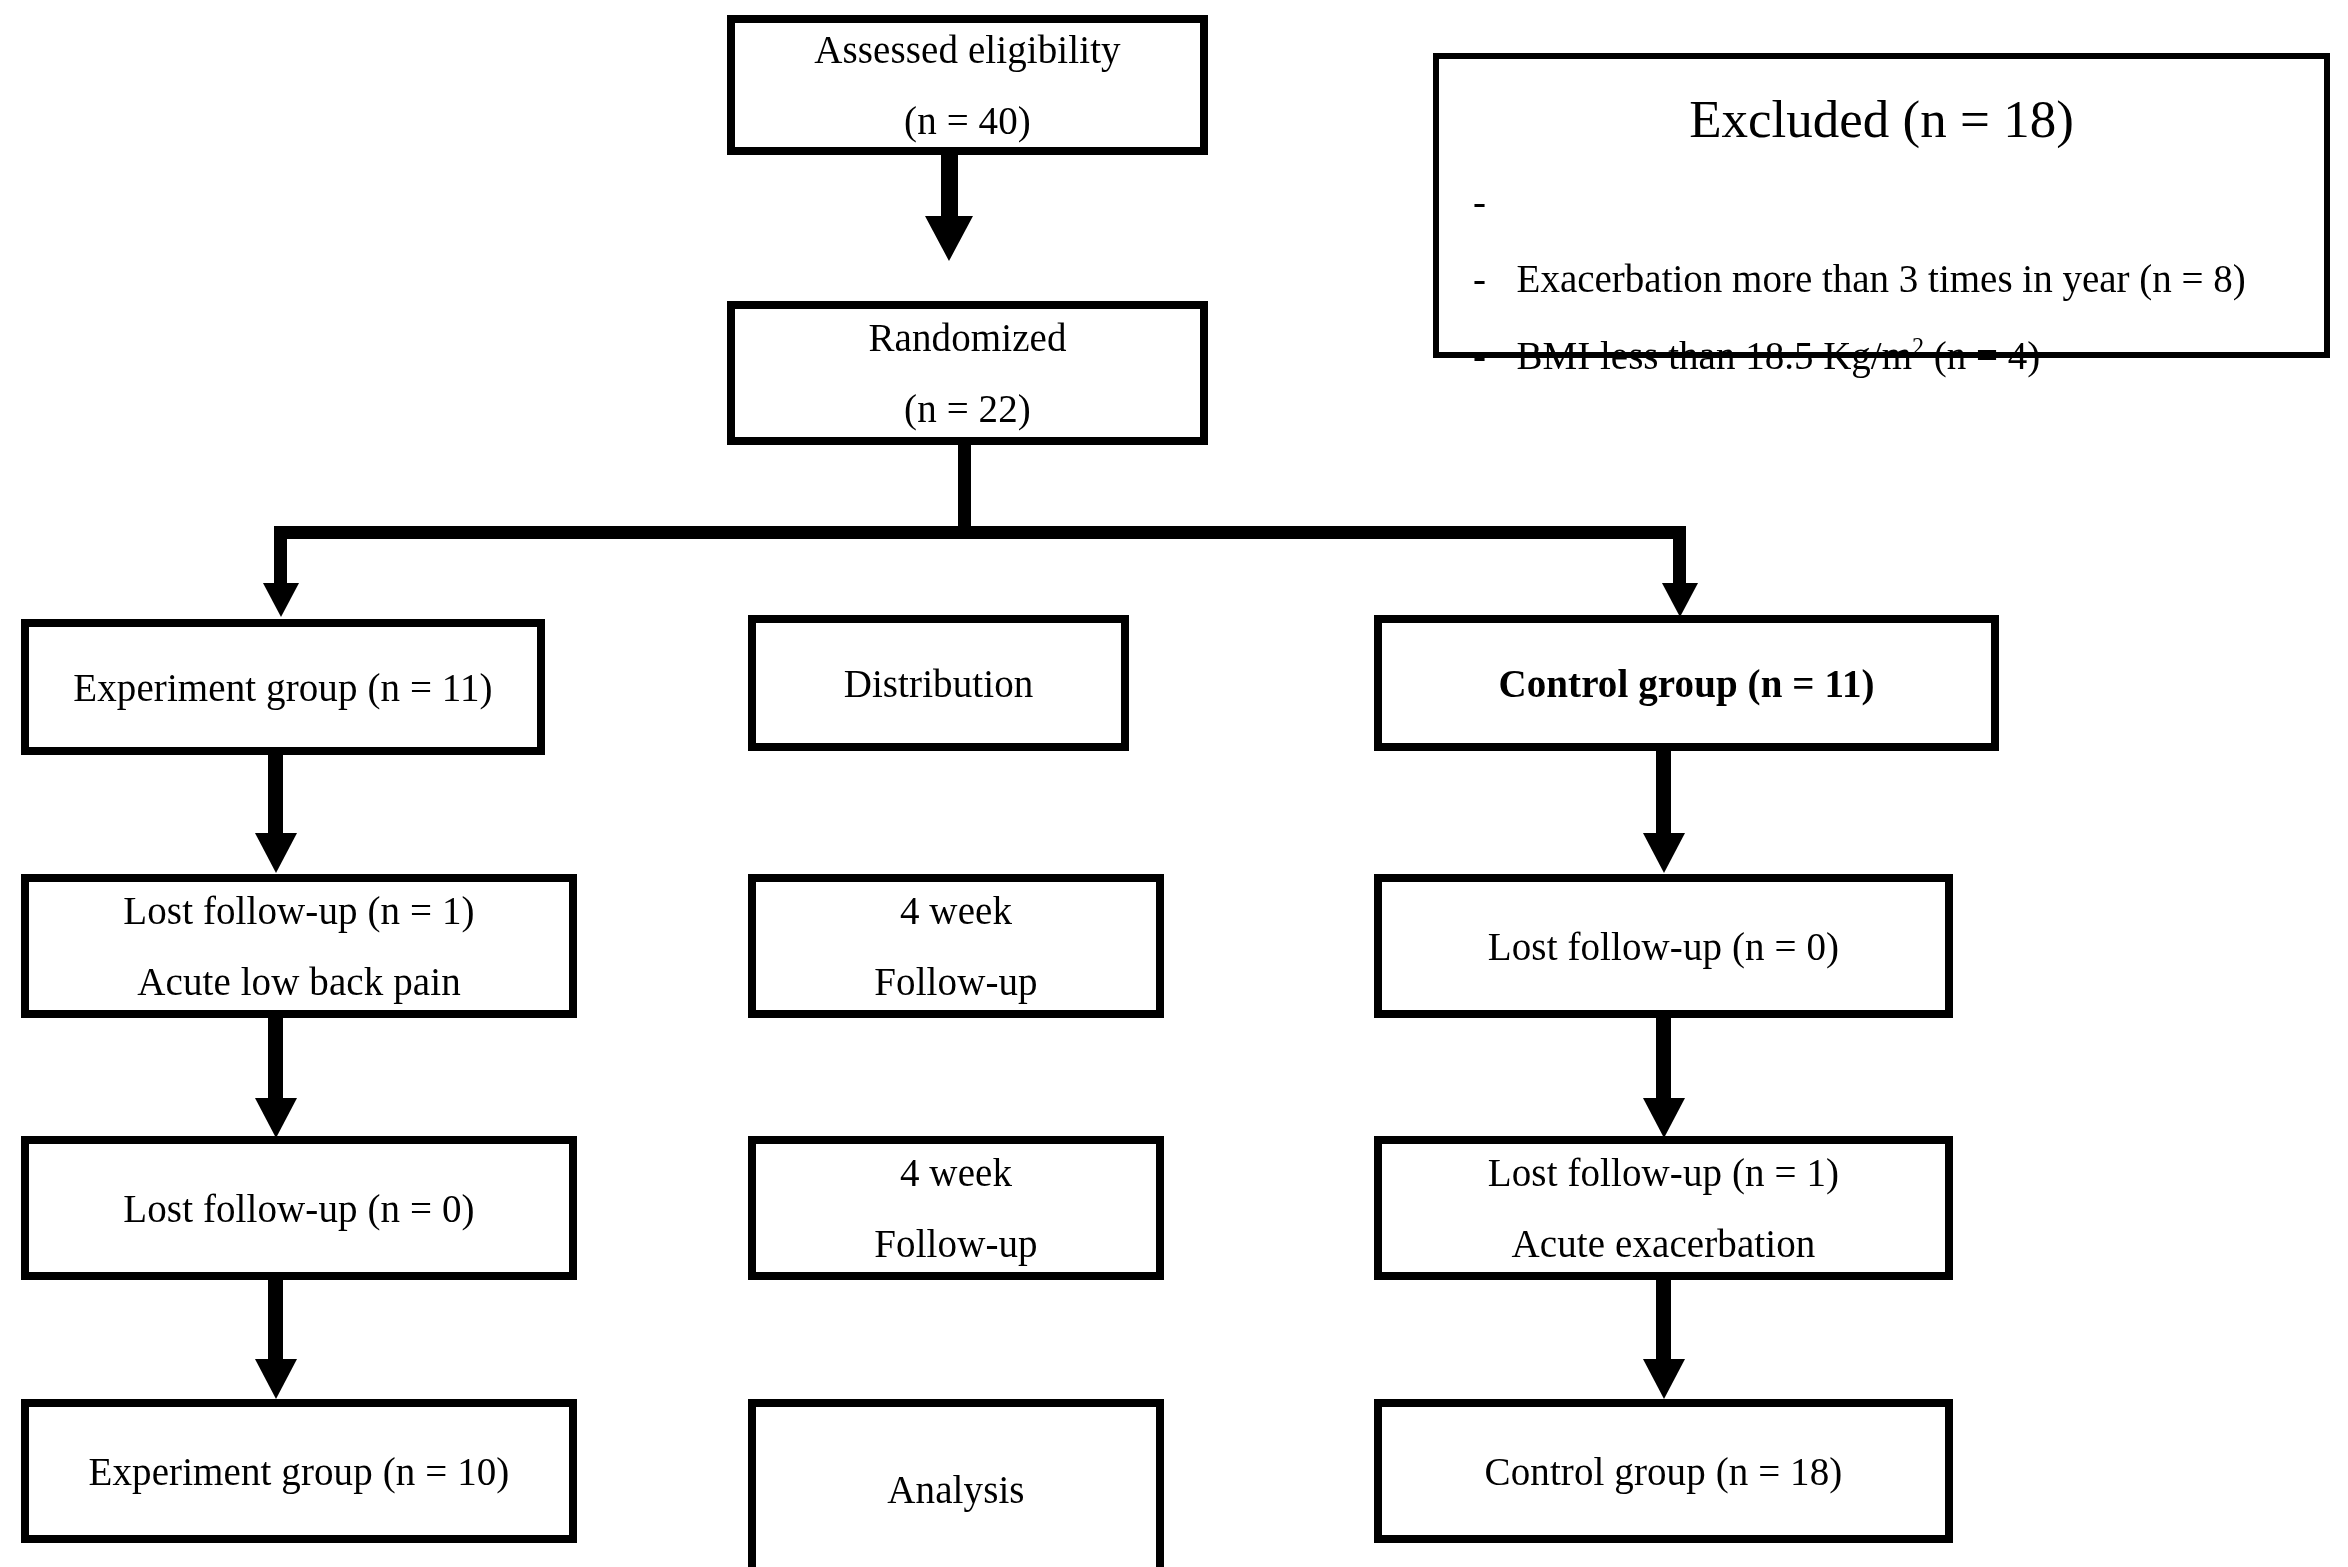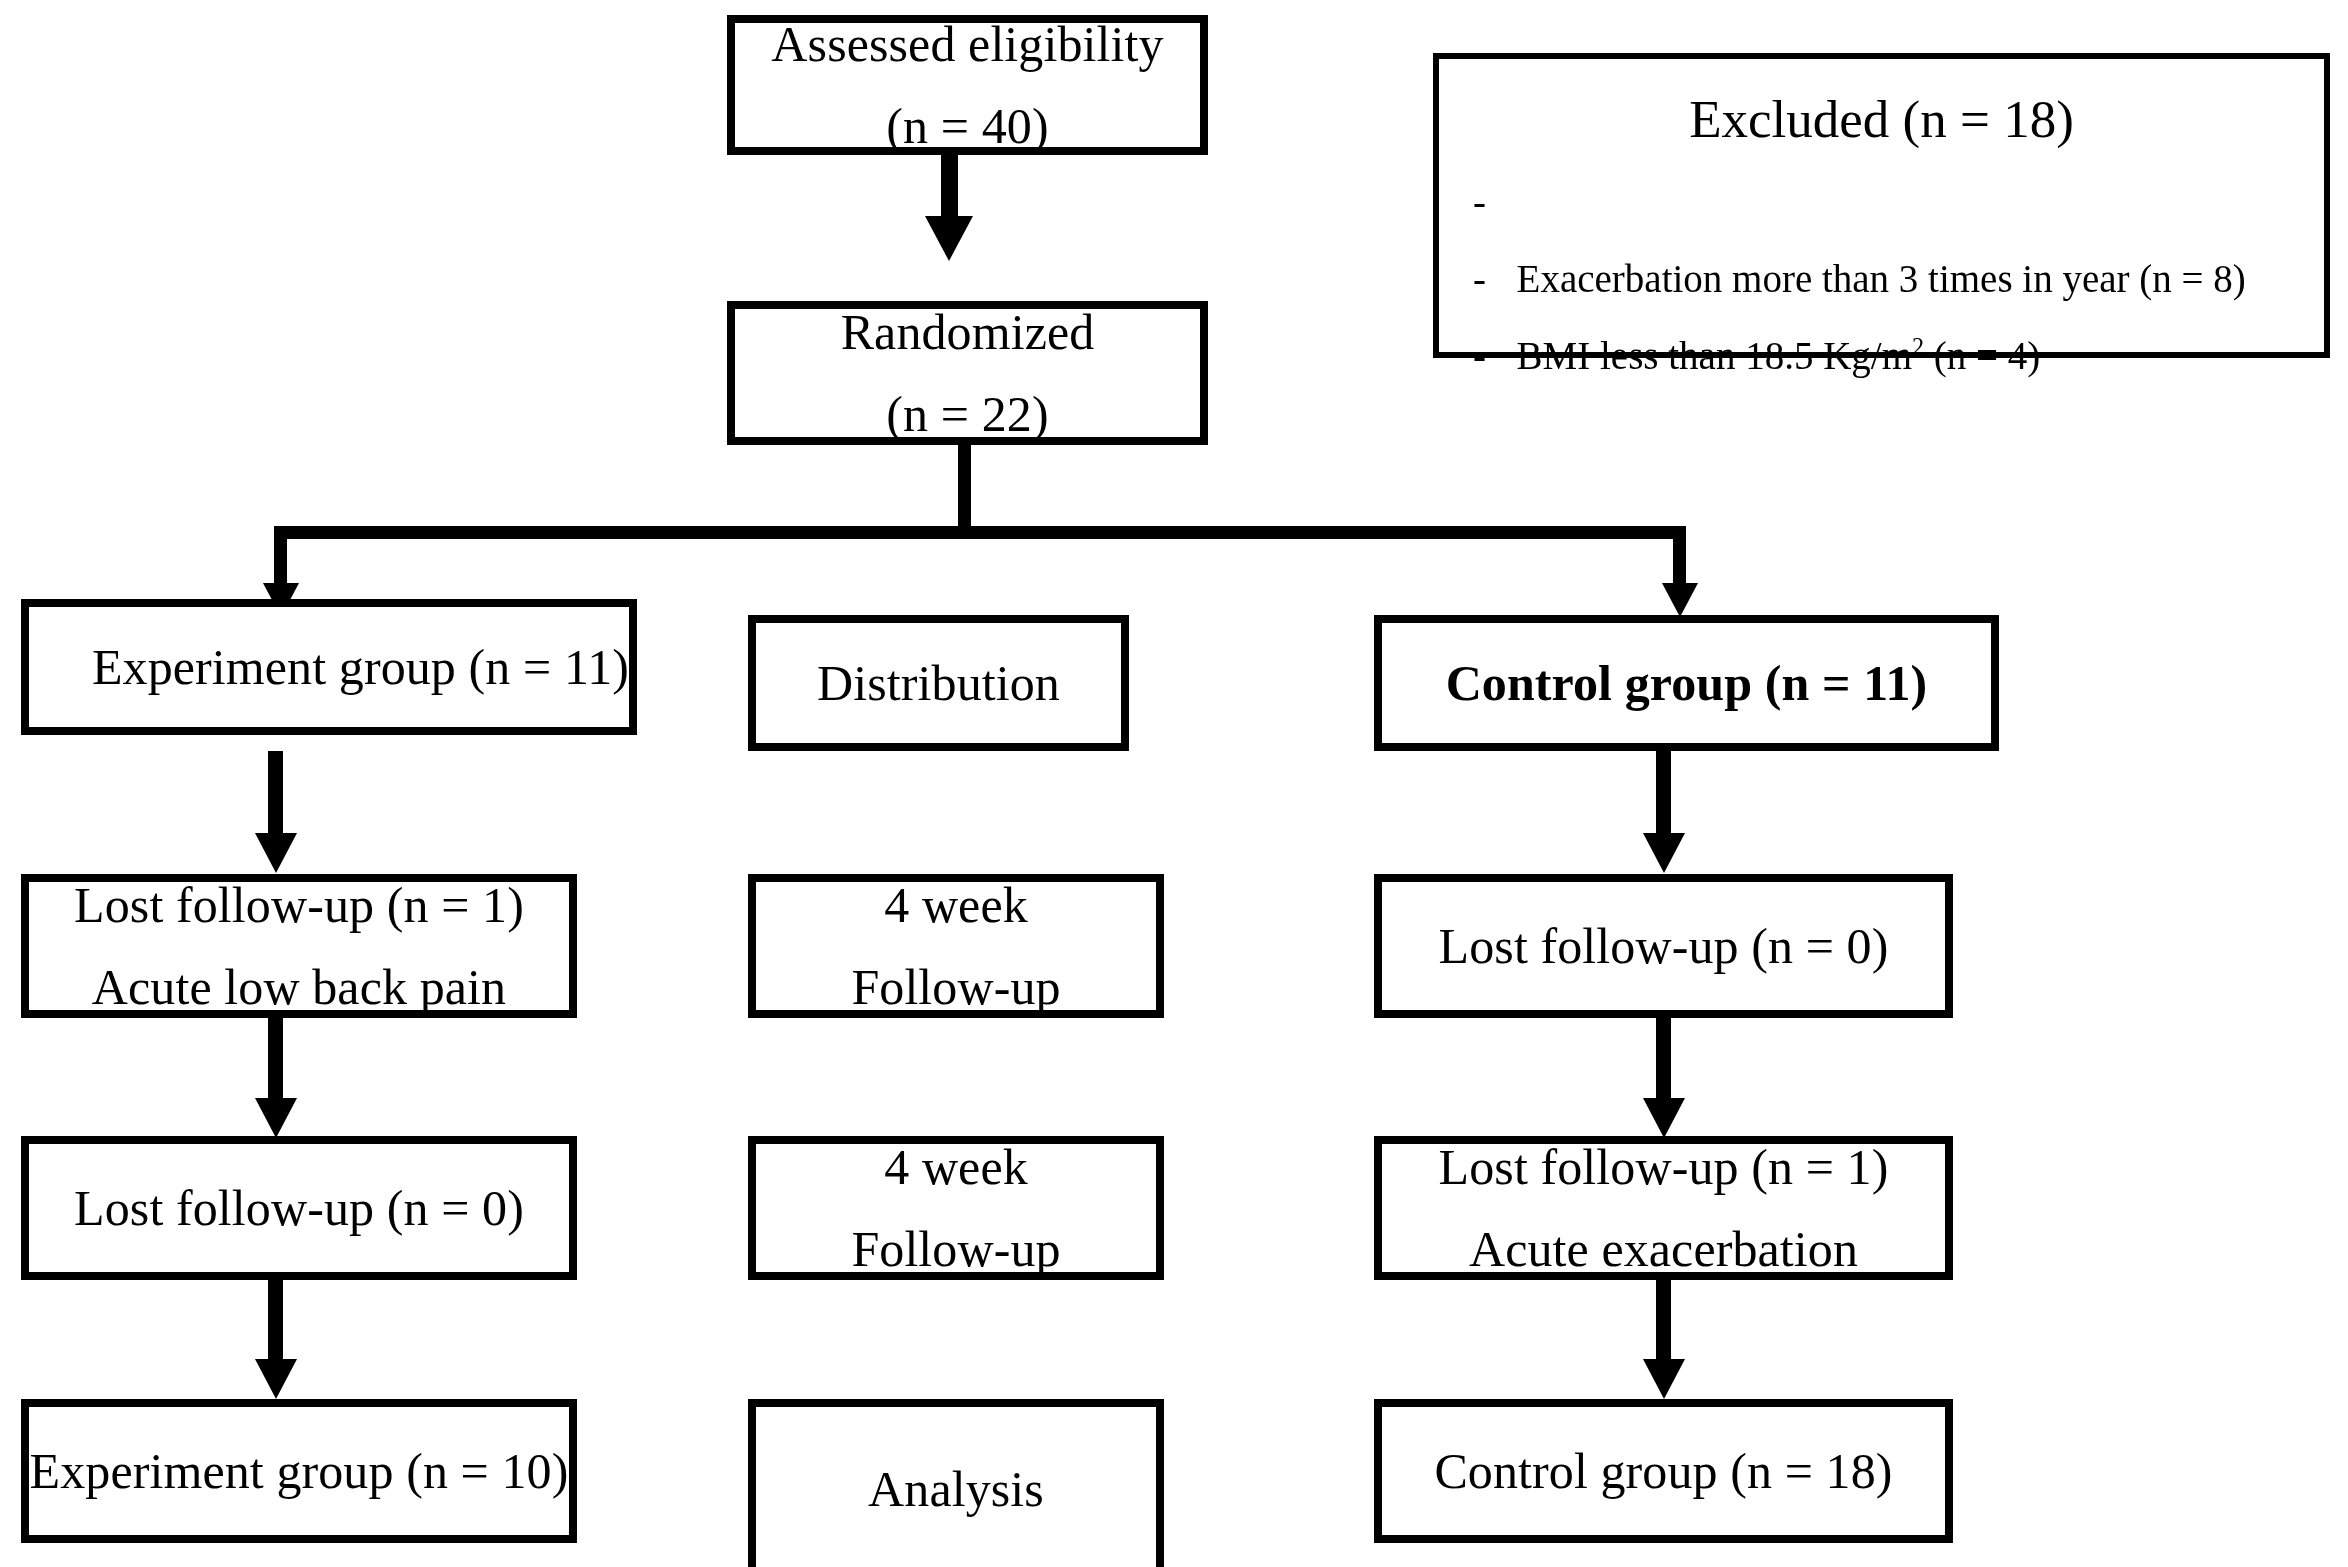--- a/index.html
+++ b/index.html
@@ -29,21 +29,21 @@
     display: flex;
     flex-direction: column;
     align-items: center;
     justify-content: center;
     text-align: center;
     line-height: 1.0;
   }
   .box .line {
     display: block;
     white-space: nowrap;
-    font-size: 50px;
+    font-size: 39px;
     letter-spacing: 0.1px;
   }
   .box.two-line .line:first-child {
     margin-bottom: 32px;
   }
 
   
   .panel {
     position: absolute;
     box-sizing: border-box;
@@ -143,21 +143,21 @@
 
   <div class="v-shaft" style="left:958px; top:445px; width:13.2px; height:82px;"></div>
   <div class="h-bar" style="left:274px; top:526px; width:1412px; height:13.2px;"></div>
 
   <div class="v-shaft" style="left:274px; top:526px; width:13.2px; height:61px;"></div>
   <div class="arrowhead" style="left:263px; top:583px; border-left-width:18px; border-right-width:18px; border-top-width:34px;"></div>
 
   <div class="v-shaft" style="left:1673px; top:526px; width:13.2px; height:61px;"></div>
   <div class="arrowhead" style="left:1662px; top:583px; border-left-width:18px; border-right-width:18px; border-top-width:34px;"></div>
 
-  <div class="box" style="left:21px; top:599px; width:616px; height:136px;align-items:flex-end;">
+  <div class="box" style="left:21px; top:619px; width:524px; height:136px;">
     <span class="line">Experiment group (n = 11)</span>
   </div>
 
   <div class="box" style="left:748px; top:615px; width:381px; height:136px;">
     <span class="line">Distribution</span>
   </div>
 
   <div class="box" style="left:1374px; top:615px; width:625px; height:136px;font-weight:bold;">
     <span class="line">Control group (n = 11)</span>
   </div>

